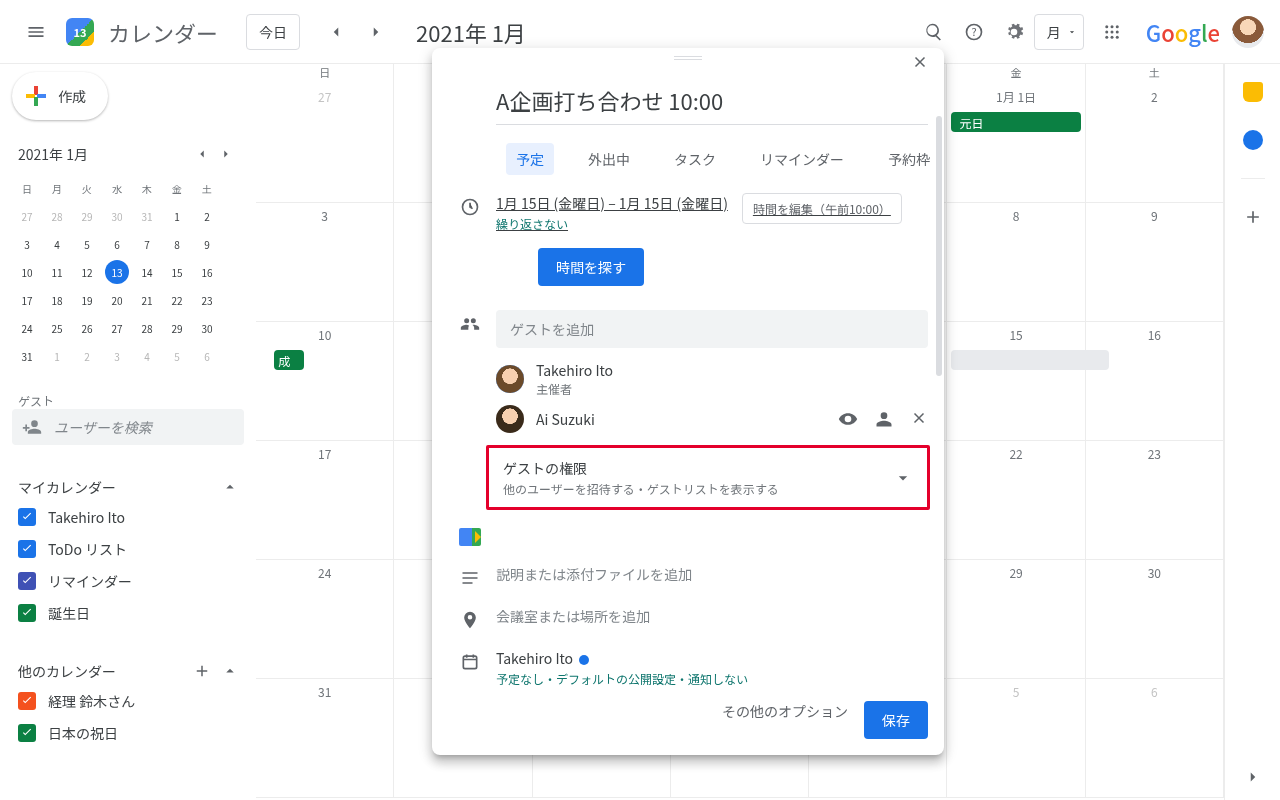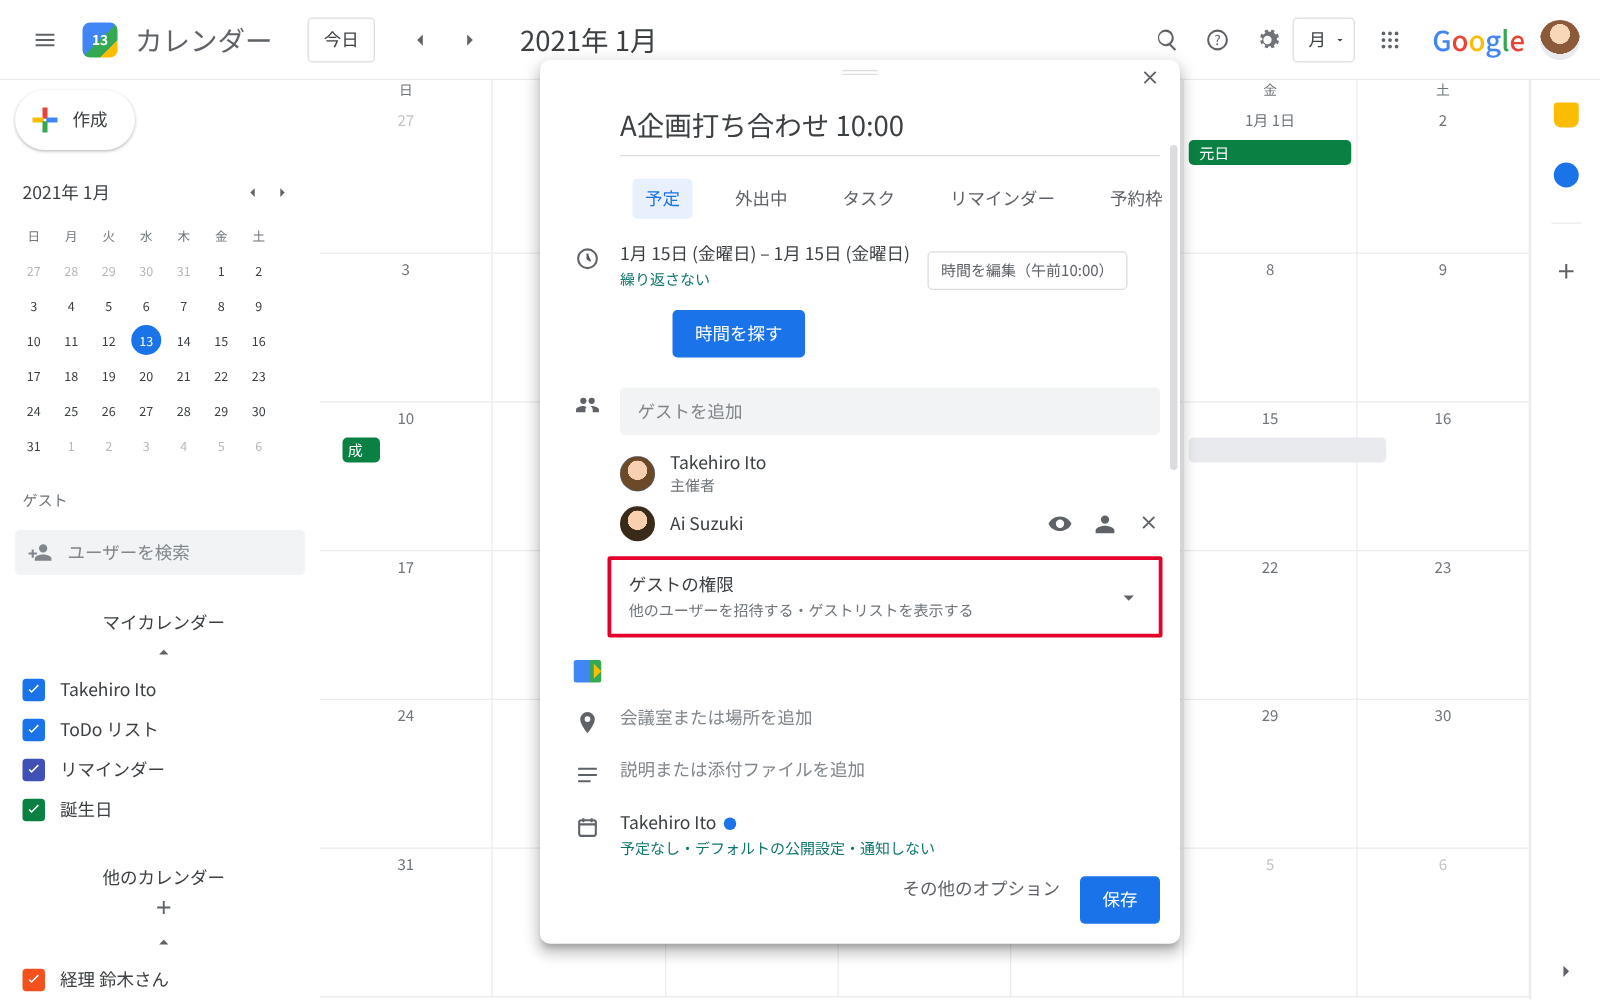--- a/index.html
+++ b/index.html
@@ -36,23 +36,23 @@
 .mini-head .lbl{font-size:14px;color:#3c4043;flex:1;}
 .mini-nav{width:24px;height:24px;display:flex;align-items:center;justify-content:center;color:#5f6368;cursor:pointer;}
 .mini-grid{margin-top:8px;}
 .mini-row{display:flex;}
 .mini-cell{width:30px;height:28px;display:flex;align-items:center;justify-content:center;font-size:10px;color:#3c4043;border-radius:50%;}
 .mini-cell.dow{color:#70757a;font-size:10px;}
 .mini-cell.dim{color:#b7b7b7;}
 .mini-cell.today{background:#1a73e8;color:#fff;width:24px;height:24px;margin:2px 3px;}
 
 .side-label{font-size:12px;color:#70757a;margin-top:22px;padding-left:6px;}
-.search-box{margin-top:15px;height:36px;background:#f1f3f4;border-radius:4px;display:flex;align-items:center;padding:0 10px;color:#80868b;font-size:14px;gap:12px;}
-
-.sec-head{display:flex;align-items:center;margin-top:28px;padding-left:6px;font-size:14px;color:#3c4043;flex-direction:column;}
+.search-box{margin-top:0;height:36px;background:#f1f3f4;border-radius:4px;display:flex;align-items:center;padding:0 10px;color:#80868b;font-size:14px;gap:12px;font-style:italic;}
+
+.sec-head{display:flex;align-items:center;margin-top:28px;padding-left:6px;font-size:14px;color:#3c4043;}
 .sec-head .sp{flex:1;}
 .sec-head .ic{width:28px;height:28px;display:flex;align-items:center;justify-content:center;color:#5f6368;cursor:pointer;}
 .cal-item{display:flex;align-items:center;gap:12px;padding:6px;font-size:14px;color:#3c4043;}
 .chk{width:18px;height:18px;border-radius:3px;display:flex;align-items:center;justify-content:center;color:#fff;}
 
 
 .main{flex:1;position:relative;border-left:0;}
 .dow-row{display:flex;height:20px;}
 .dow-row div{flex:1;text-align:center;font-size:11px;color:#70757a;border-right:1px solid #ececec;}
 .weeks{}
@@ -456,21 +456,21 @@
       <div class="tab ">リマインダー</div>
       <div class="tab ">予約枠</div>
     </div>
   <div class="mrow" style="margin-top:14px;align-items:flex-start;">
     <div class="micon">
         <svg width="20" height="20" viewBox="0 0 24 24">
           <circle cx="12" cy="12" r="9" fill="none" stroke="currentColor" stroke-width="2"></circle>
           <path stroke="currentColor" stroke-width="2" d="M12 7v5l3 2"></path>
         </svg>
       </div>
-    <div class="mbody" style="display:flex;align-items:flex-end;gap:14px;">
+    <div class="mbody" style="display:flex;align-items:flex-start;gap:14px;text-decoration:underline;">
       <div>
         <div class="dt">1月 15日 (金曜日) – 1月 15日 (金曜日)</div>
         <div class="sub">繰り返さない</div>
       </div>
       <div class="edit-time">時間を編集（午前10:00）</div>
     </div>
   </div>
   <div class="mrow" style="margin-top:8px;gap:42px;">
       <div class="micon"></div>
       <div class="mbody"><button class="btn-blue">時間を探す</button></div>
@@ -532,35 +532,35 @@
       </div>
   </div>
   <div class="mrow" style="margin-top:6px;">
     <div class="micon">
         <div class="meet-ic"></div>
       </div>
   </div>
   <div class="mrow" style="margin-top:10px;">
     <div class="micon">
         <svg width="20" height="20" viewBox="0 0 24 24">
+          <path fill="currentColor" d="M3 5h18v2H3zM3 11h18v2H3zM3 17h12v2H3z"></path>
+        </svg>
+      </div>
+    <div class="mbody">
+        <div class="placeholder">説明または添付ファイルを追加</div>
+      </div>
+  </div>
+  <div class="mrow" style="margin-top:10px;">
+    <div class="micon">
+        <svg width="20" height="20" viewBox="0 0 24 24">
           <path fill="currentColor" d="M12 2a7 7 0 00-7 7c0 5 7 13 7 13s7-8 7-13a7 7 0 00-7-7zm0 9.5A2.5 2.5 0 1112 6a2.5 2.5 0 010 5.5z"></path>
         </svg>
       </div>
     <div class="mbody">
         <div class="placeholder">会議室または場所を追加</div>
-      </div>
-  </div>
-  <div class="mrow" style="margin-top:10px;">
-    <div class="micon">
-        <svg width="20" height="20" viewBox="0 0 24 24">
-          <path fill="currentColor" d="M3 5h18v2H3zM3 11h18v2H3zM3 17h12v2H3z"></path>
-        </svg>
-      </div>
-    <div class="mbody">
-        <div class="placeholder">説明または添付ファイルを追加</div>
       </div>
   </div>
   <div class="mrow" style="margin-top:10px;align-items:flex-start;">
     <div class="micon">
         <svg width="20" height="20" viewBox="0 0 24 24">
           <rect x="4" y="5" width="16" height="15" rx="2" fill="none" stroke="currentColor" stroke-width="2"></rect>
           <path stroke="currentColor" stroke-width="2" d="M4 9h16M8 3v4M16 3v4"></path>
         </svg>
       </div>
     <div class="mbody">

